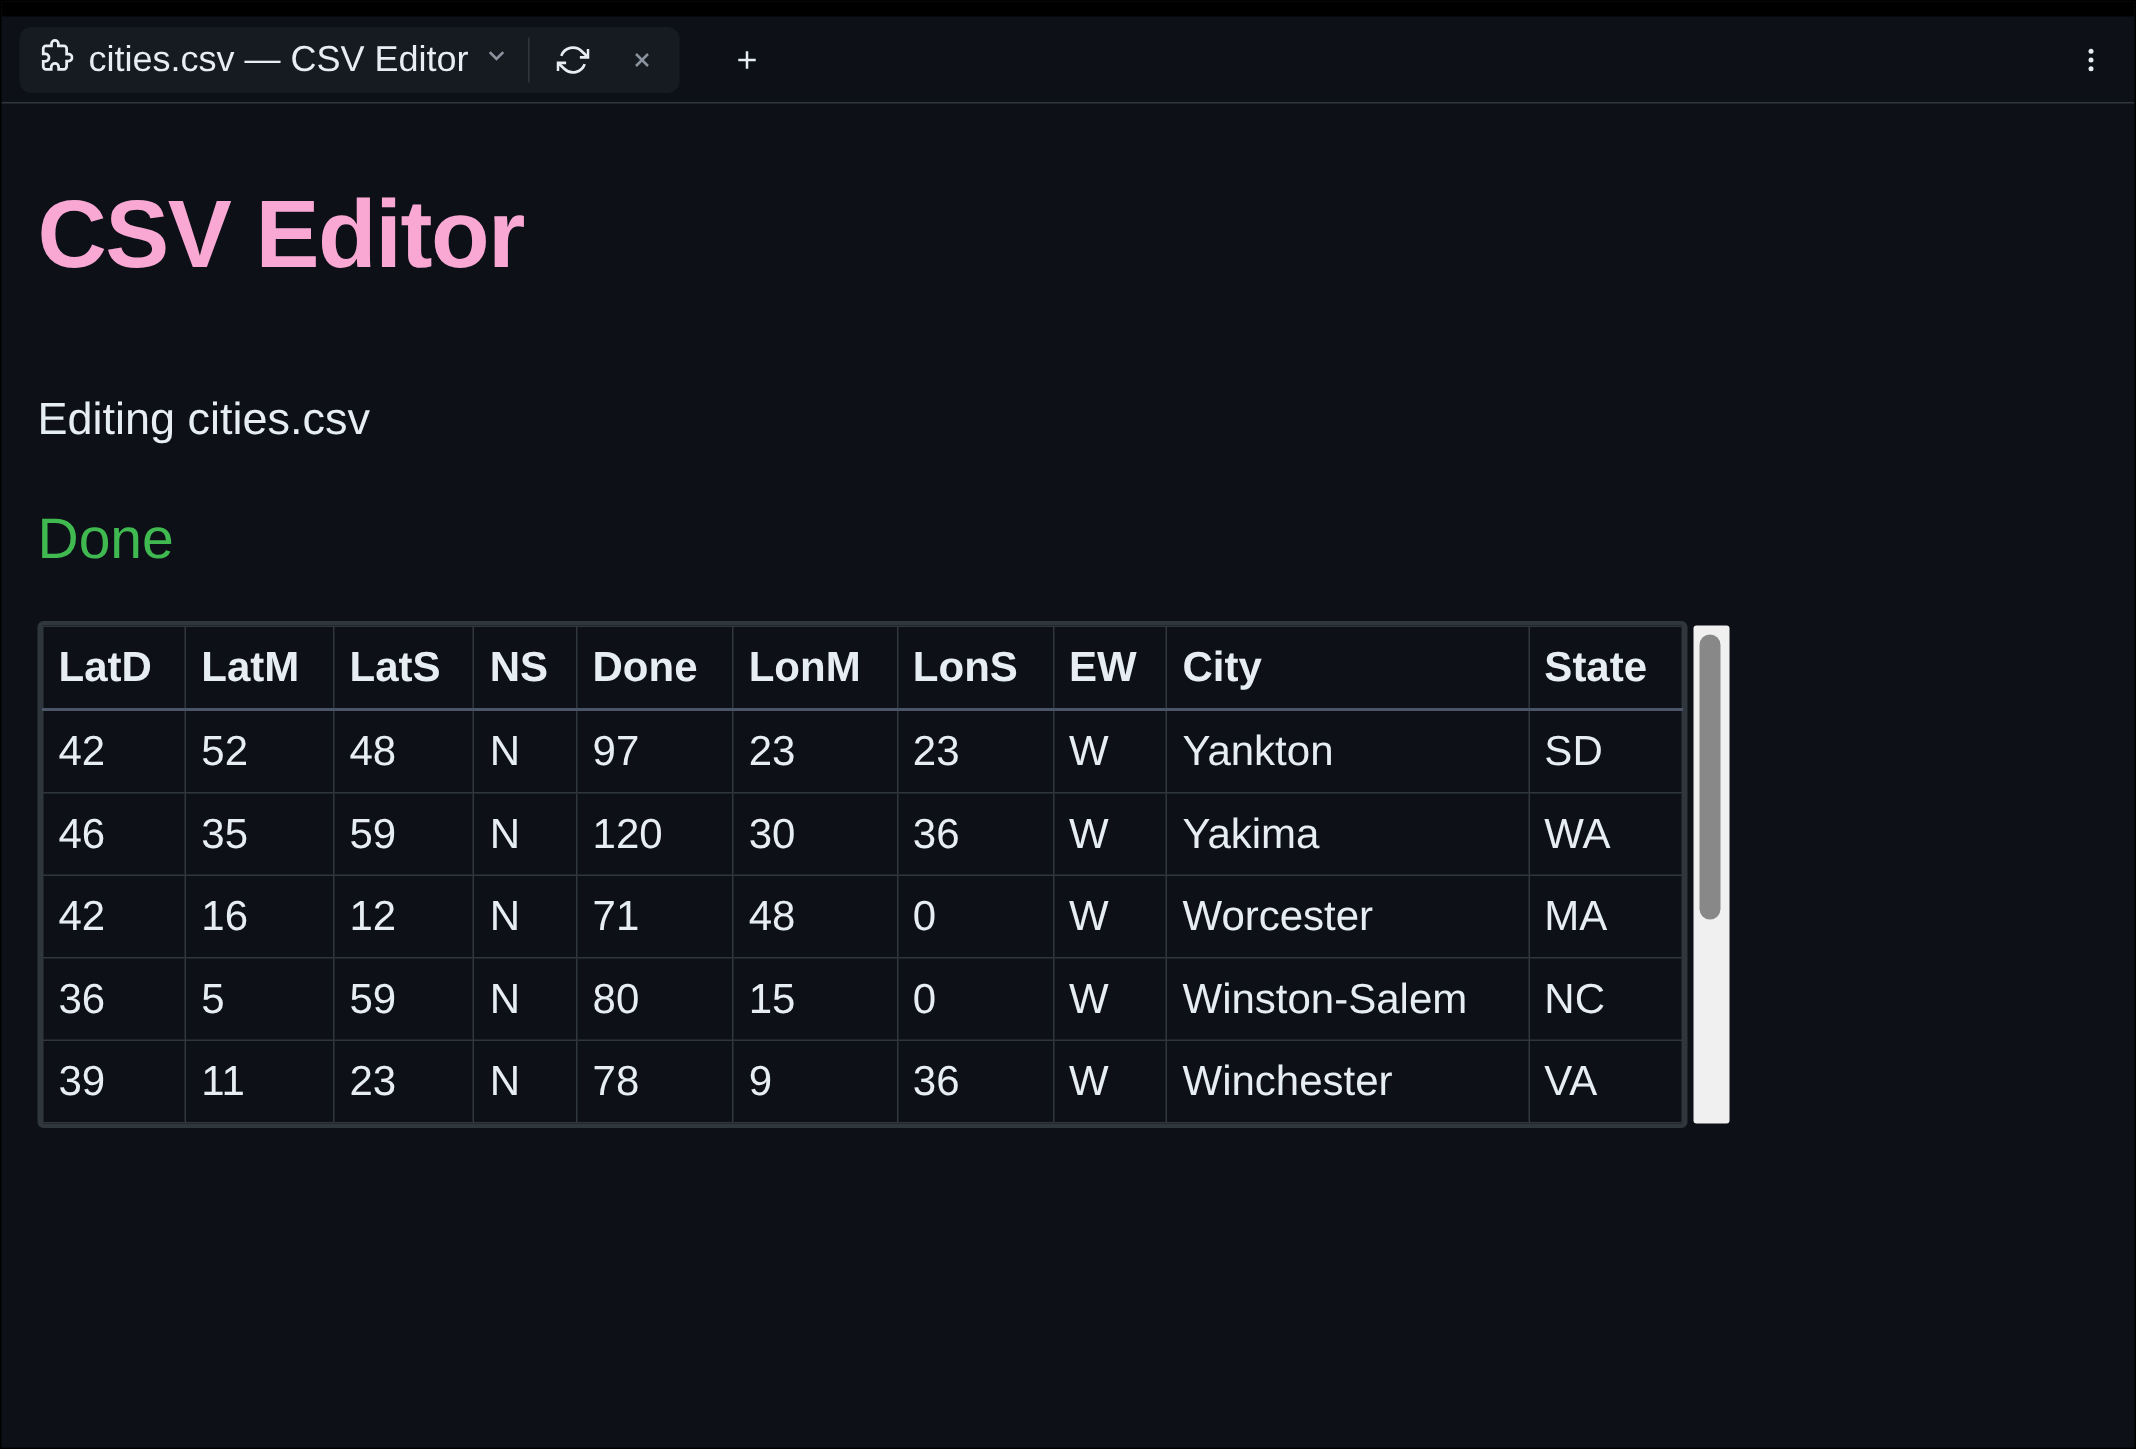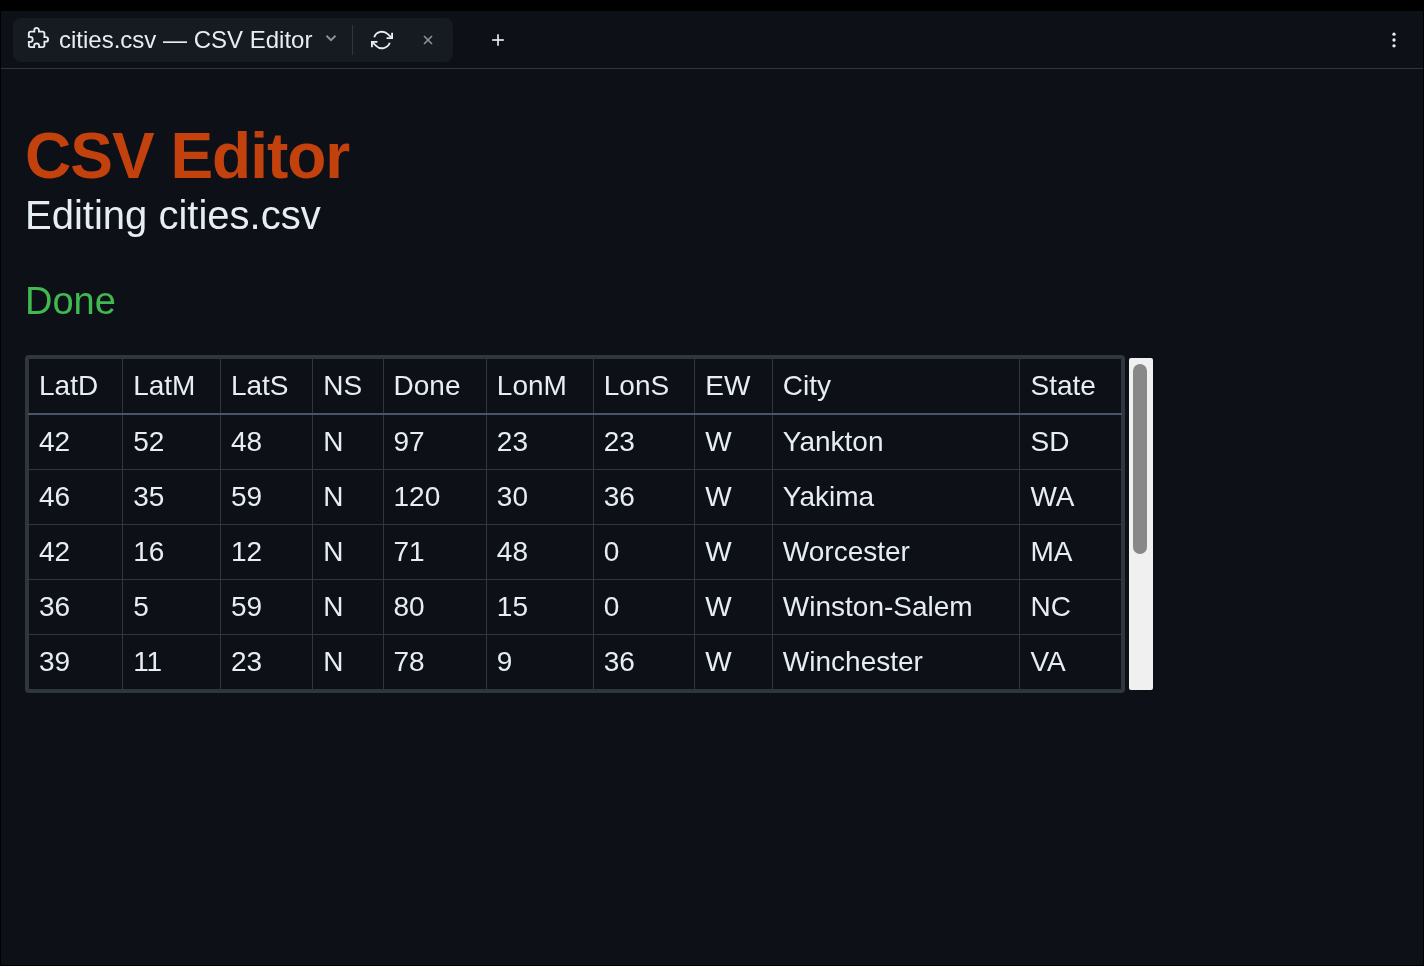--- a/index.html
+++ b/index.html
@@ -144,26 +144,27 @@
     
     .content {
       padding: 50px 24px 0 24px;
       flex: 1;
       overflow: hidden;
     }
     
     .page-title {
       font-size: 64px;
       font-weight: 800;
-      color: #c2410c;
+      color: #f9a8d4;
       letter-spacing: -1px;
+      margin-bottom: 70px;
     }
     
     .subtitle {
-      font-size: 40px;
+      font-size: 30px;
       color: #e6edf3;
       font-weight: 400;
       margin-bottom: 42px;
     }
     
     .done-link {
       font-size: 38px;
       color: #3fb950;
       cursor: pointer;
       display: inline-block;
@@ -195,21 +196,21 @@
       font-size: 28px;
       color: #e6edf3;
       font-weight: 400;
     }
     
     thead tr {
       border-bottom: 2px solid #4a5568;
     }
     
     th {
-      font-weight: 400;
+      font-weight: 700;
       background: #0d1117;
     }
     
     .scrollbar-track {
       position: absolute;
       right: 0;
       top: 3px;
       width: 24px;
       height: calc(100% - 6px);
       background: #f0f0f0;

